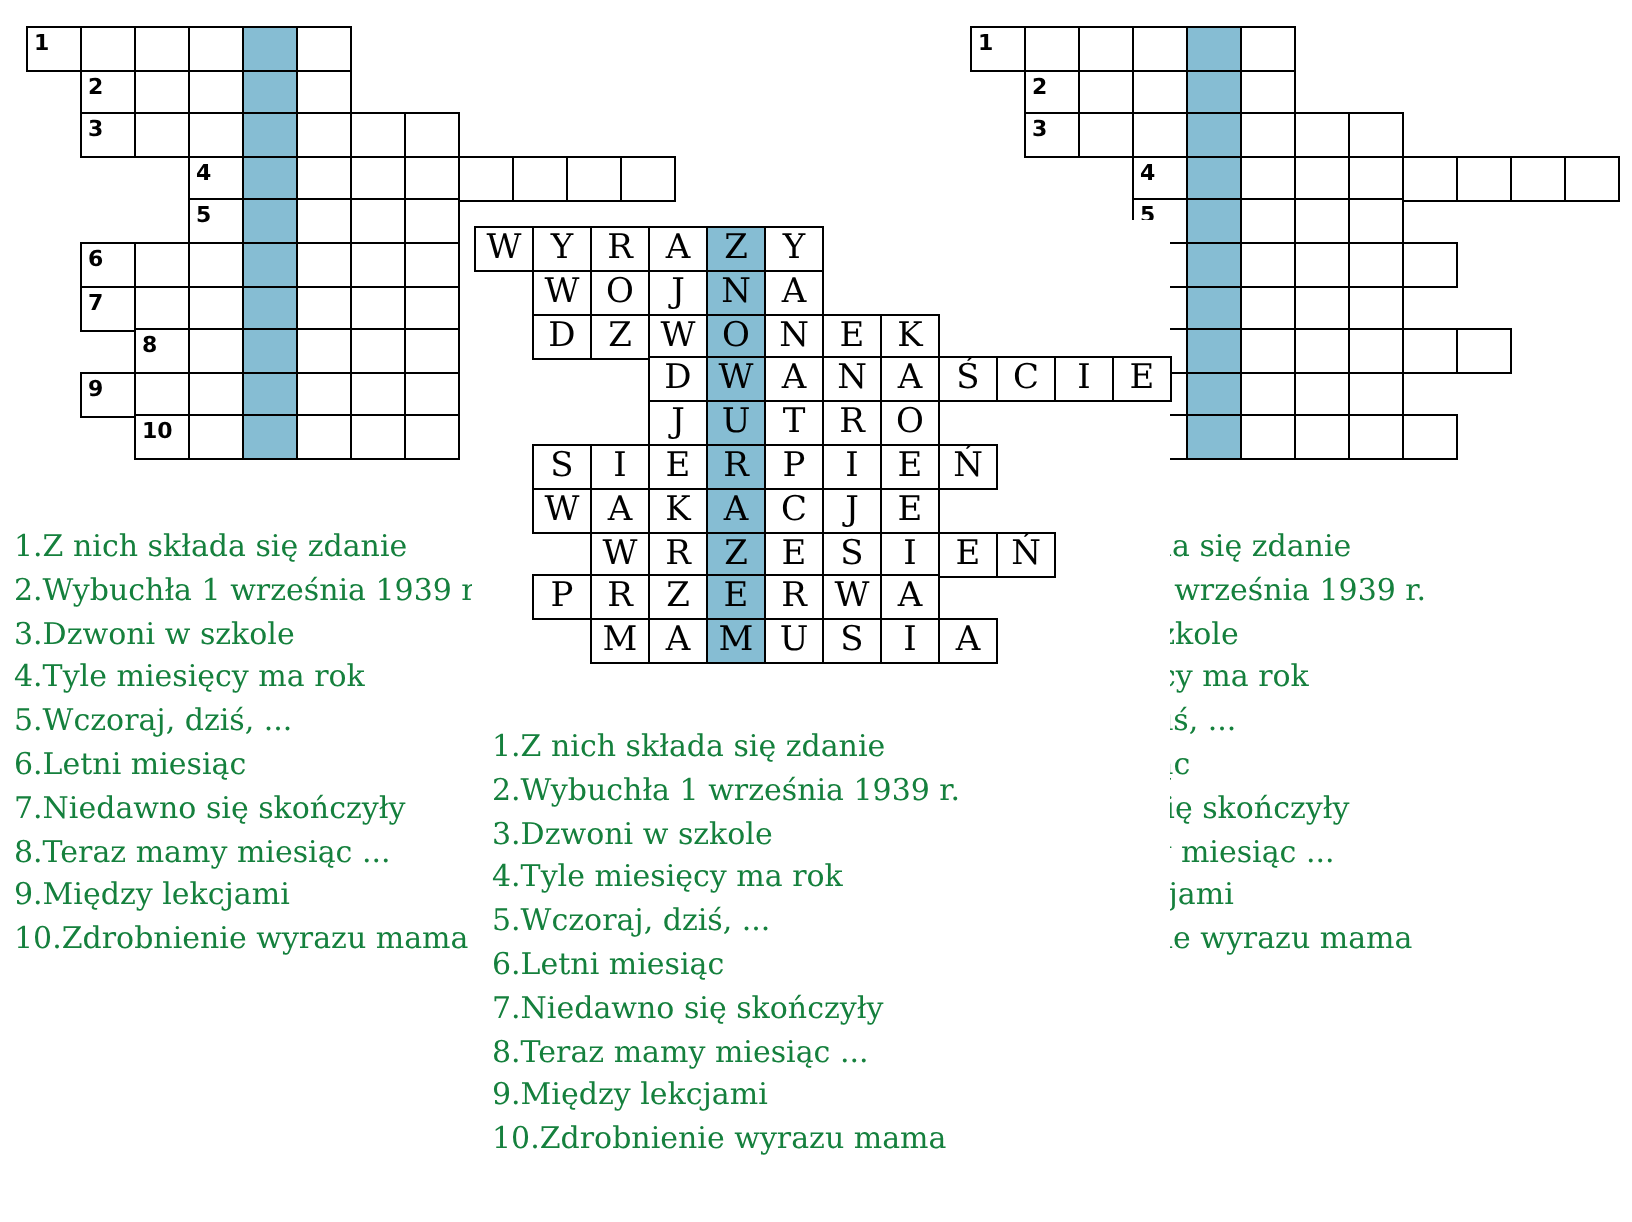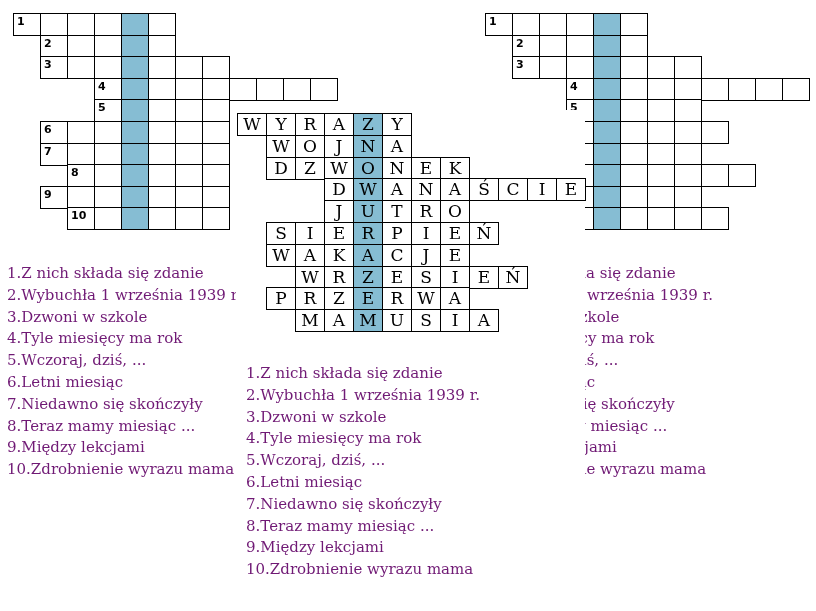--- a/index.html
+++ b/index.html
@@ -4,21 +4,21 @@
 <style>
   html,body{margin:0;padding:0;background:#fff;}
   .page{position:relative;width:816px;height:611px;background:#fff;overflow:hidden;
         font-family:"DejaVu Serif",serif;color:#000;}
   .egrid{position:absolute;z-index:1;}
   .ecell{position:absolute;box-sizing:border-box;width:28px;height:23px;
          border:1px solid #000;background:#fff;}
   .cellnum{position:absolute;left:3px;top:1px;
            font:bold 11px "DejaVu Sans",sans-serif;color:#000;}
   .clues{position:absolute;white-space:nowrap;
-         font:15px/21.8px "DejaVu Serif",serif;color:#701a75;}
+         font:15px/21.8px "DejaVu Serif",serif;color:#15803d;}
   .clues.side{z-index:1;}
   .clue-line{height:21.8px;}
   #middle-block{position:absolute;left:236px;top:110px;width:349px;height:471px;
                 background:#fff;z-index:5;}
   #grid-solved{position:absolute;left:0;top:0;width:349px;height:240px;}
   .scell{position:absolute;box-sizing:border-box;width:30px;height:23px;
          border:1px solid #000;background:#fff;text-align:center;
          font:17px/21px "DejaVu Serif",serif;color:#000;}
   #clues-middle{left:10px;top:253px;}
 </style>

